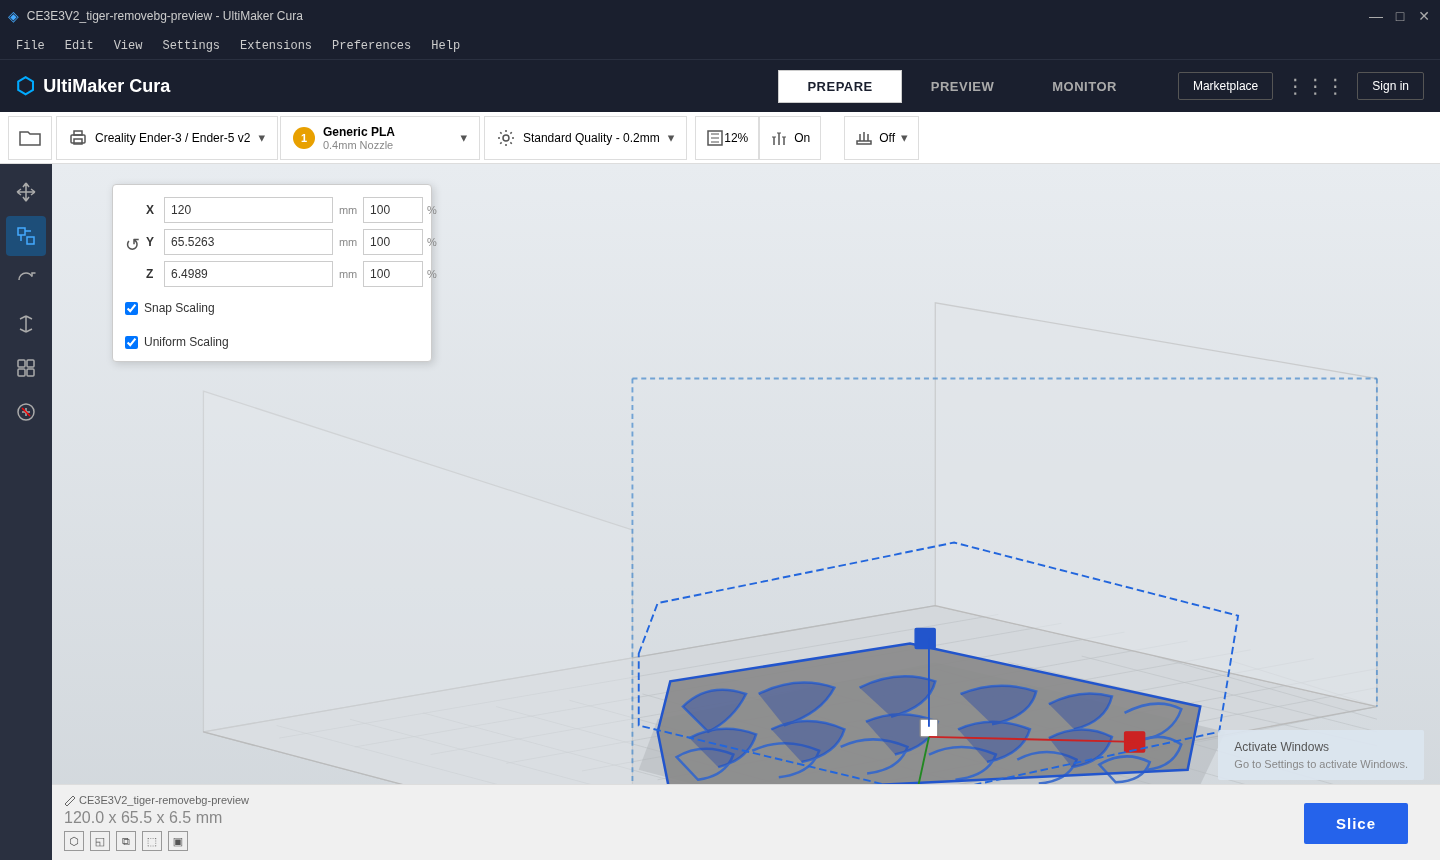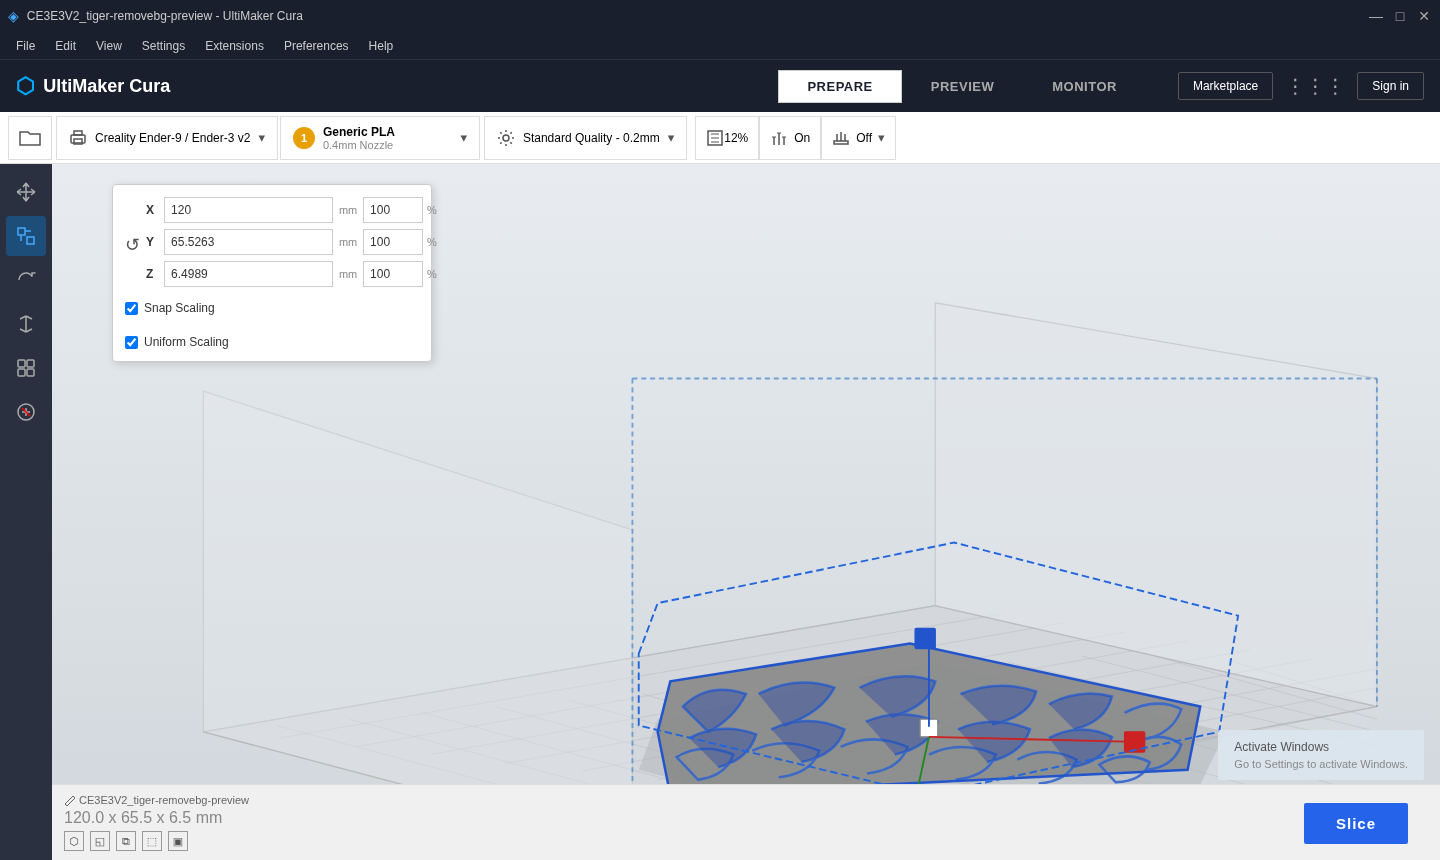--- a/index.html
+++ b/index.html
@@ -33,20 +33,21 @@
       padding: 0 8px;
       color: #ccc;
       font-size: 12px;
       gap: 4px;
       border-bottom: 1px solid #2a3040;
     }
     #menubar span {
       padding: 2px 8px;
       cursor: pointer;
       border-radius: 2px;
+      font-family: Liberation Mono, monospace;
     }
 
     
     #topnav {
       height: 52px;
       background: #1a1f2e;
       display: flex;
       align-items: center;
       padding: 0 16px;
       gap: 16px;
@@ -313,21 +314,21 @@
     <svg width="22" height="18" viewBox="0 0 22 18" fill="none">
       <path d="M1 3h8l2 2h10v11H1V3z" stroke="#555" stroke-width="1.5" fill="none"></path>
     </svg>
   </div>
   <div class="toolbar-printer">
     <svg width="18" height="18" viewBox="0 0 18 18" fill="none">
       <rect x="2" y="6" width="14" height="8" rx="1" stroke="#555" stroke-width="1.5" fill="none"></rect>
       <rect x="5" y="2" width="8" height="4" stroke="#555" stroke-width="1.5" fill="none"></rect>
       <rect x="5" y="10" width="8" height="5" stroke="#555" stroke-width="1.5" fill="none"></rect>
     </svg>
-    <span style="font-size:12px;">Creality Ender-9 / Ender-3 v2</span>
+    <span style="font-size:12px;">Creality Ender-3 / Ender-5 v2</span>
     <span class="arrow">▾</span>
   </div>
   <div class="toolbar-material">
     <div class="nozzle-badge">1</div>
     <div style="display:flex;flex-direction:column;">
       <span style="font-size:12px;font-weight:600;">Generic PLA</span>
       <span style="font-size:11px;color:#888;">0.4mm Nozzle</span>
     </div>
     <span class="arrow" style="margin-left:auto;color:#555;">▾</span>
   </div>
@@ -346,21 +347,21 @@
     </svg>
     <span style="font-size:12px;">12%</span>
   </div>
   <div class="toolbar-support" style="border:1px solid #ddd; padding:6px 10px;text-align:center;">
     <svg width="18" height="18" viewBox="0 0 18 18" fill="none">
       <path d="M4 16V8M9 16V4M14 16V8" stroke="#555" stroke-width="1.5"></path>
       <path d="M2 8h4M7 4h4M12 8h4" stroke="#555" stroke-width="1"></path>
     </svg>
     <span style="font-size:12px;">On</span>
   </div>
-  <div class="toolbar-adhesion" style="border:1px solid #ddd; padding:6px 10px;">
+  <div class="toolbar-adhesion" style="border:1px solid #ddd; padding:6px 10px;margin-left:23px;">
     <svg width="18" height="18" viewBox="0 0 18 18" fill="none">
       <rect x="2" y="12" width="14" height="3" stroke="#555" stroke-width="1.5" fill="none"></rect>
       <path d="M5 12V5M9 12V3M13 12V5" stroke="#555" stroke-width="1.5"></path>
     </svg>
     <span style="font-size:12px;">Off</span>
     <span class="arrow">▾</span>
   </div>
 </div>
 
 <div id="main">

